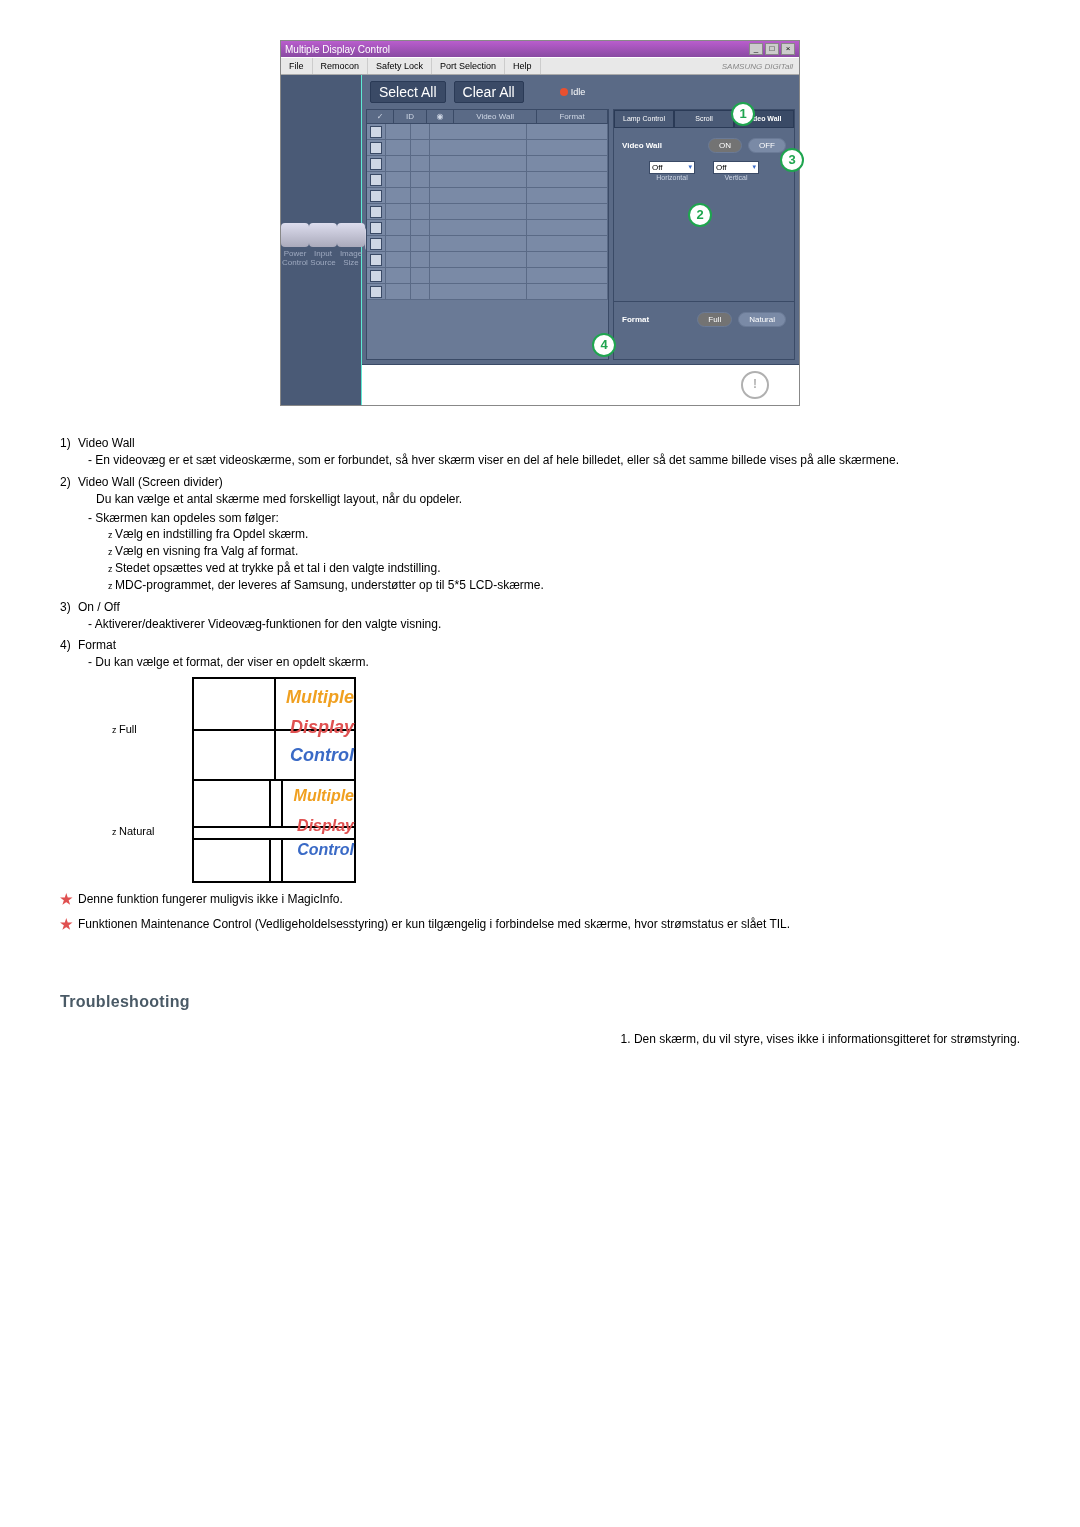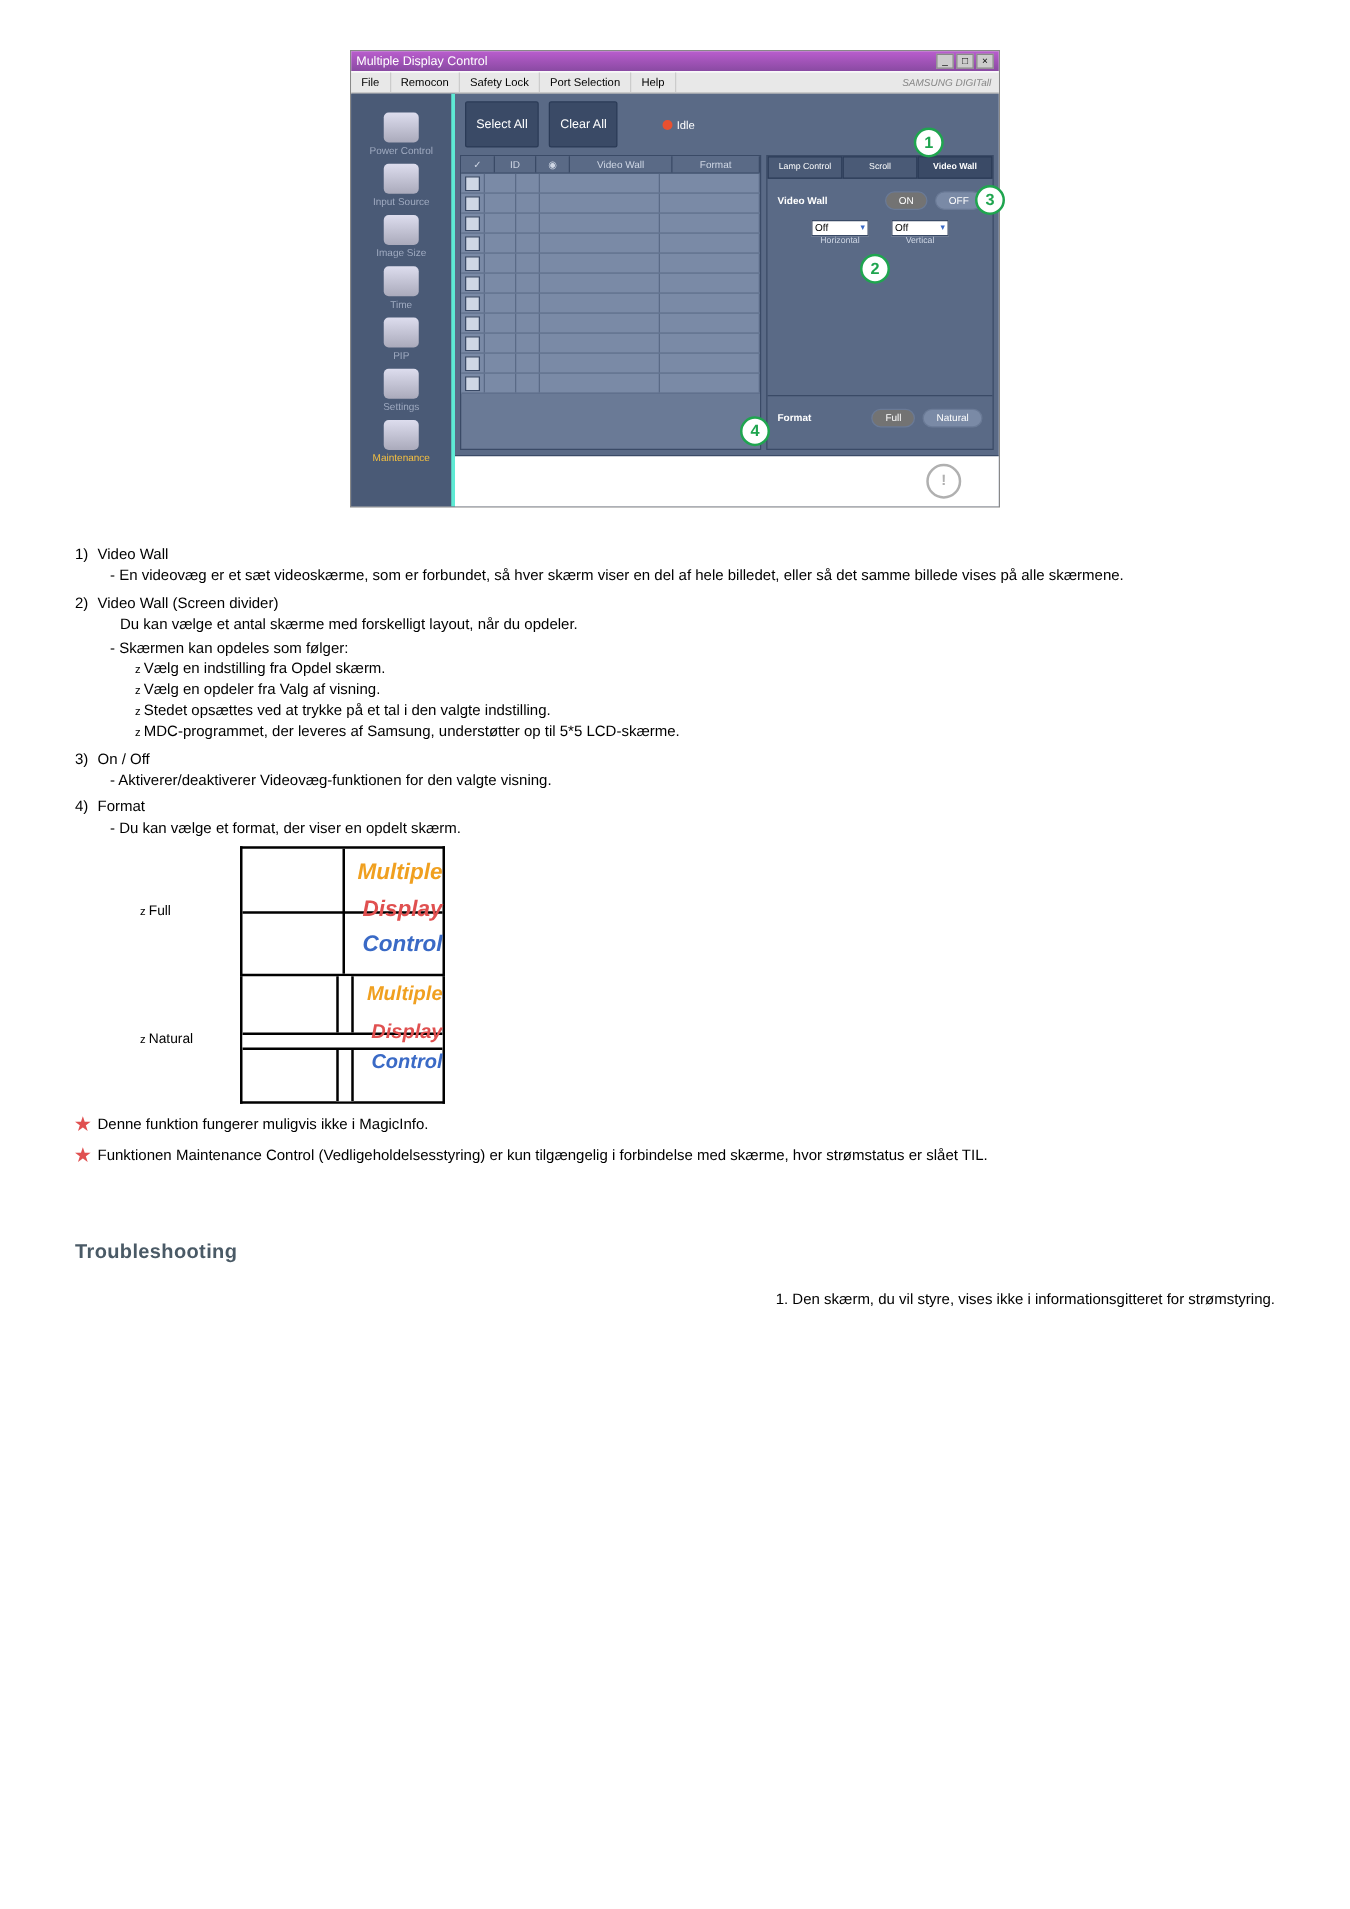--- a/index.html
+++ b/index.html
@@ -67,23 +67,23 @@
     padding-right: 6px;
   }
   .app-body {
     display: flex;
     background: #5a6a86;
     height: 330px;
   }
   .sidebar {
     width: 80px;
     background: #4a5a76;
-    border-right: 3px solid #5eead4;
-    display: flex;
-    flex-direction: column;
+    border-right: 1px solid #5eead4;
+    display: flex;
+    flex-direction: row;
     align-items: center;
     padding-top: 15px;
   }
   .side-item {
     width: 100%;
     text-align: center;
     margin-bottom: 6px;
     color: #9faac0;
     font-size: 8px;
   }
@@ -102,22 +102,22 @@
   }
   .toolbar {
     padding: 6px 8px;
     display: flex;
     gap: 8px;
     align-items: center;
   }
   .btn-small {
     background: #3a4a66;
     color: #fff;
-    font-size: 10px;
-    padding: 12px 8px;
+    font-size: 14px;
+    padding: 2px 8px;
     border: 1px solid #2a3a56;
     border-radius: 2px;
   }
   .idle {
     color: #fff;
     font-size: 9px;
     display: flex;
     align-items: center;
     gap: 3px;
   }
@@ -551,21 +551,21 @@
     <div class="sub">- En videovæg er et sæt videoskærme, som er forbundet, så hver skærm viser en del af hele billedet, eller så det samme billede vises på alle skærmene.</div>
   </div>
   <div class="item">
     <div class="item-title">
         <span class="num">2)</span>
         <span>Video Wall (Screen divider)</span>
       </div>
     <div class="sub" style="margin-left:36px">Du kan vælge et antal skærme med forskelligt layout, når du opdeler.</div>
     <div class="sub">- Skærmen kan opdeles som følger:</div>
     <div class="sub-z">Vælg en indstilling fra Opdel skærm.</div>
-    <div class="sub-z">Vælg en opdeler fra Valg af visning.</div>
+    <div class="sub-z">Vælg en visning fra Valg af format.</div>
     <div class="sub-z">Stedet opsættes ved at trykke på et tal i den valgte indstilling.</div>
     <div class="sub-z">MDC-programmet, der leveres af Samsung, understøtter op til 5*5 LCD-skærme.</div>
   </div>
   <div class="item">
     <div class="item-title">
         <span class="num">3)</span>
         <span>On / Off</span>
       </div>
     <div class="sub">- Aktiverer/deaktiverer Videovæg-funktionen for den valgte visning.</div>
   </div>

